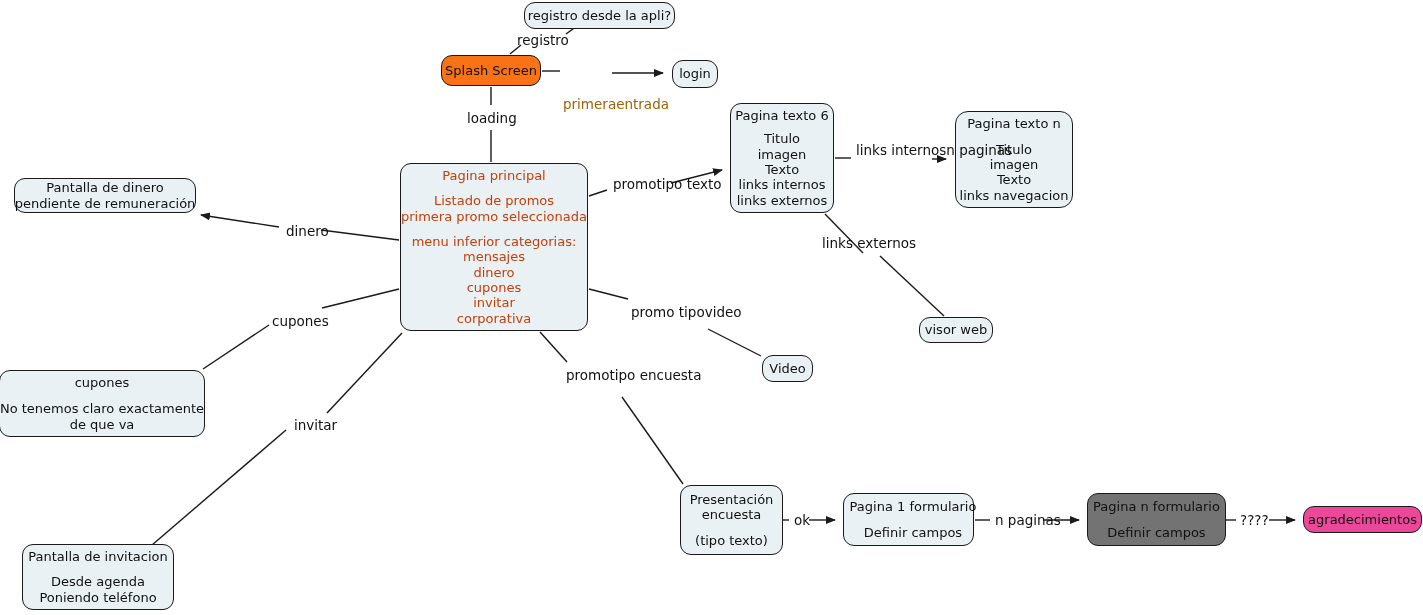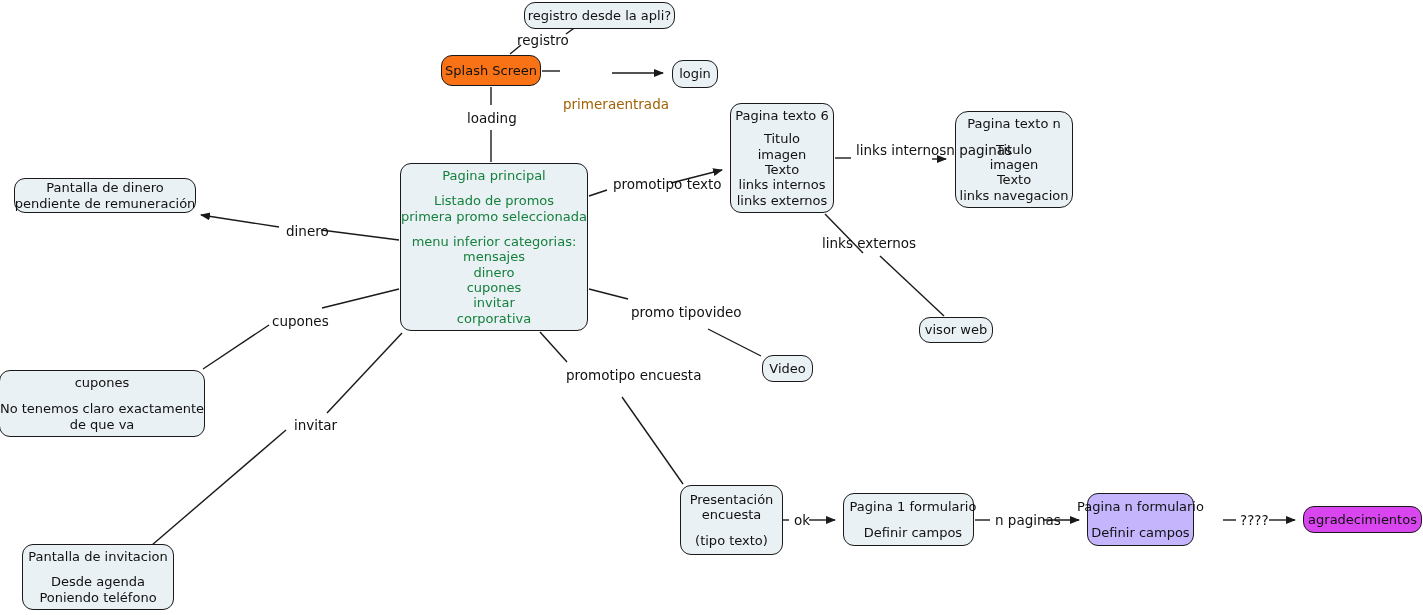--- a/index.html
+++ b/index.html
@@ -136,21 +136,21 @@
       <span class="ln">links externos</span>
     </div>
   <div class="node" style="left: 955px; top: 111px; width: 118px; height: 97px; background: rgb(234, 241, 244); border-color: rgb(26, 26, 26); color: rgb(17, 17, 17); border-radius: 13px;">
       <span class="ln">Pagina texto n</span>
       <span class="gap"></span>
       <span class="ln">Titulo</span>
       <span class="ln">imagen</span>
       <span class="ln">Texto</span>
       <span class="ln">links navegacion</span>
     </div>
-  <div class="node" style="left: 400px; top: 163px; width: 188px; height: 168px; background: rgb(234, 241, 244); border-color: rgb(26, 26, 26); color: #15803d;">
+  <div class="node" style="left: 400px; top: 163px; width: 188px; height: 168px; background: rgb(234, 241, 244); border-color: rgb(26, 26, 26); color: #c2410c;">
       <span class="ln">Pagina principal</span>
       <span class="gap"></span>
       <span class="ln">Listado de promos</span>
       <span class="ln">primera promo seleccionada</span>
       <span class="gap"></span>
       <span class="ln">menu inferior categorias:</span>
       <span class="ln">mensajes</span>
       <span class="ln">dinero</span>
       <span class="ln">cupones</span>
       <span class="ln">invitar</span>
@@ -176,26 +176,26 @@
       <span class="ln">Presentación</span>
       <span class="ln">encuesta</span>
       <span class="gap"></span>
       <span class="ln">(tipo texto)</span>
     </div>
   <div class="node" style="left: 843px; top: 493px; width: 131px; height: 53px; background: rgb(234, 241, 244); border-color: rgb(26, 26, 26); color: rgb(17, 17, 17); padding-left: 17px;">
       <span class="ln">Pagina 1 formulario</span>
       <span class="gap"></span>
       <span class="ln">Definir campos</span>
     </div>
-  <div class="node" style="left: 1087px; top: 493px; width: 107px; height: 53px; background: #c4b5fd; border-color: rgb(26, 26, 26); color: rgb(17, 17, 17);">
+  <div class="node" style="left: 1087px; top: 493px; width: 139px; height: 53px; background: #737373; border-color: rgb(26, 26, 26); color: rgb(17, 17, 17);">
       <span class="ln">Pagina n formulario</span>
       <span class="gap"></span>
       <span class="ln">Definir campos</span>
     </div>
-  <div class="node" style="left: 1303px; top: 506px; width: 119px; height: 27px; background: #d946ef; border-color: rgb(26, 26, 26); color: rgb(17, 17, 17); padding-left: 8px;">
+  <div class="node" style="left: 1303px; top: 506px; width: 119px; height: 27px; background: #ec4899; border-color: rgb(26, 26, 26); color: rgb(17, 17, 17); padding-left: 8px;">
       <span class="ln">agradecimientos</span>
     </div>
   <div class="node" style="left: 22px; top: 544px; width: 152px; height: 66px; background: rgb(234, 241, 244); border-color: rgb(26, 26, 26); color: rgb(17, 17, 17);">
       <span class="ln">Pantalla de invitacion</span>
       <span class="gap"></span>
       <span class="ln">Desde agenda</span>
       <span class="ln">Poniendo teléfono</span>
     </div>
 
   <div class="edge-label" style="left: 517px; top: 33px; color: rgb(17, 17, 17);"><span class="ln">registro</span></div>

